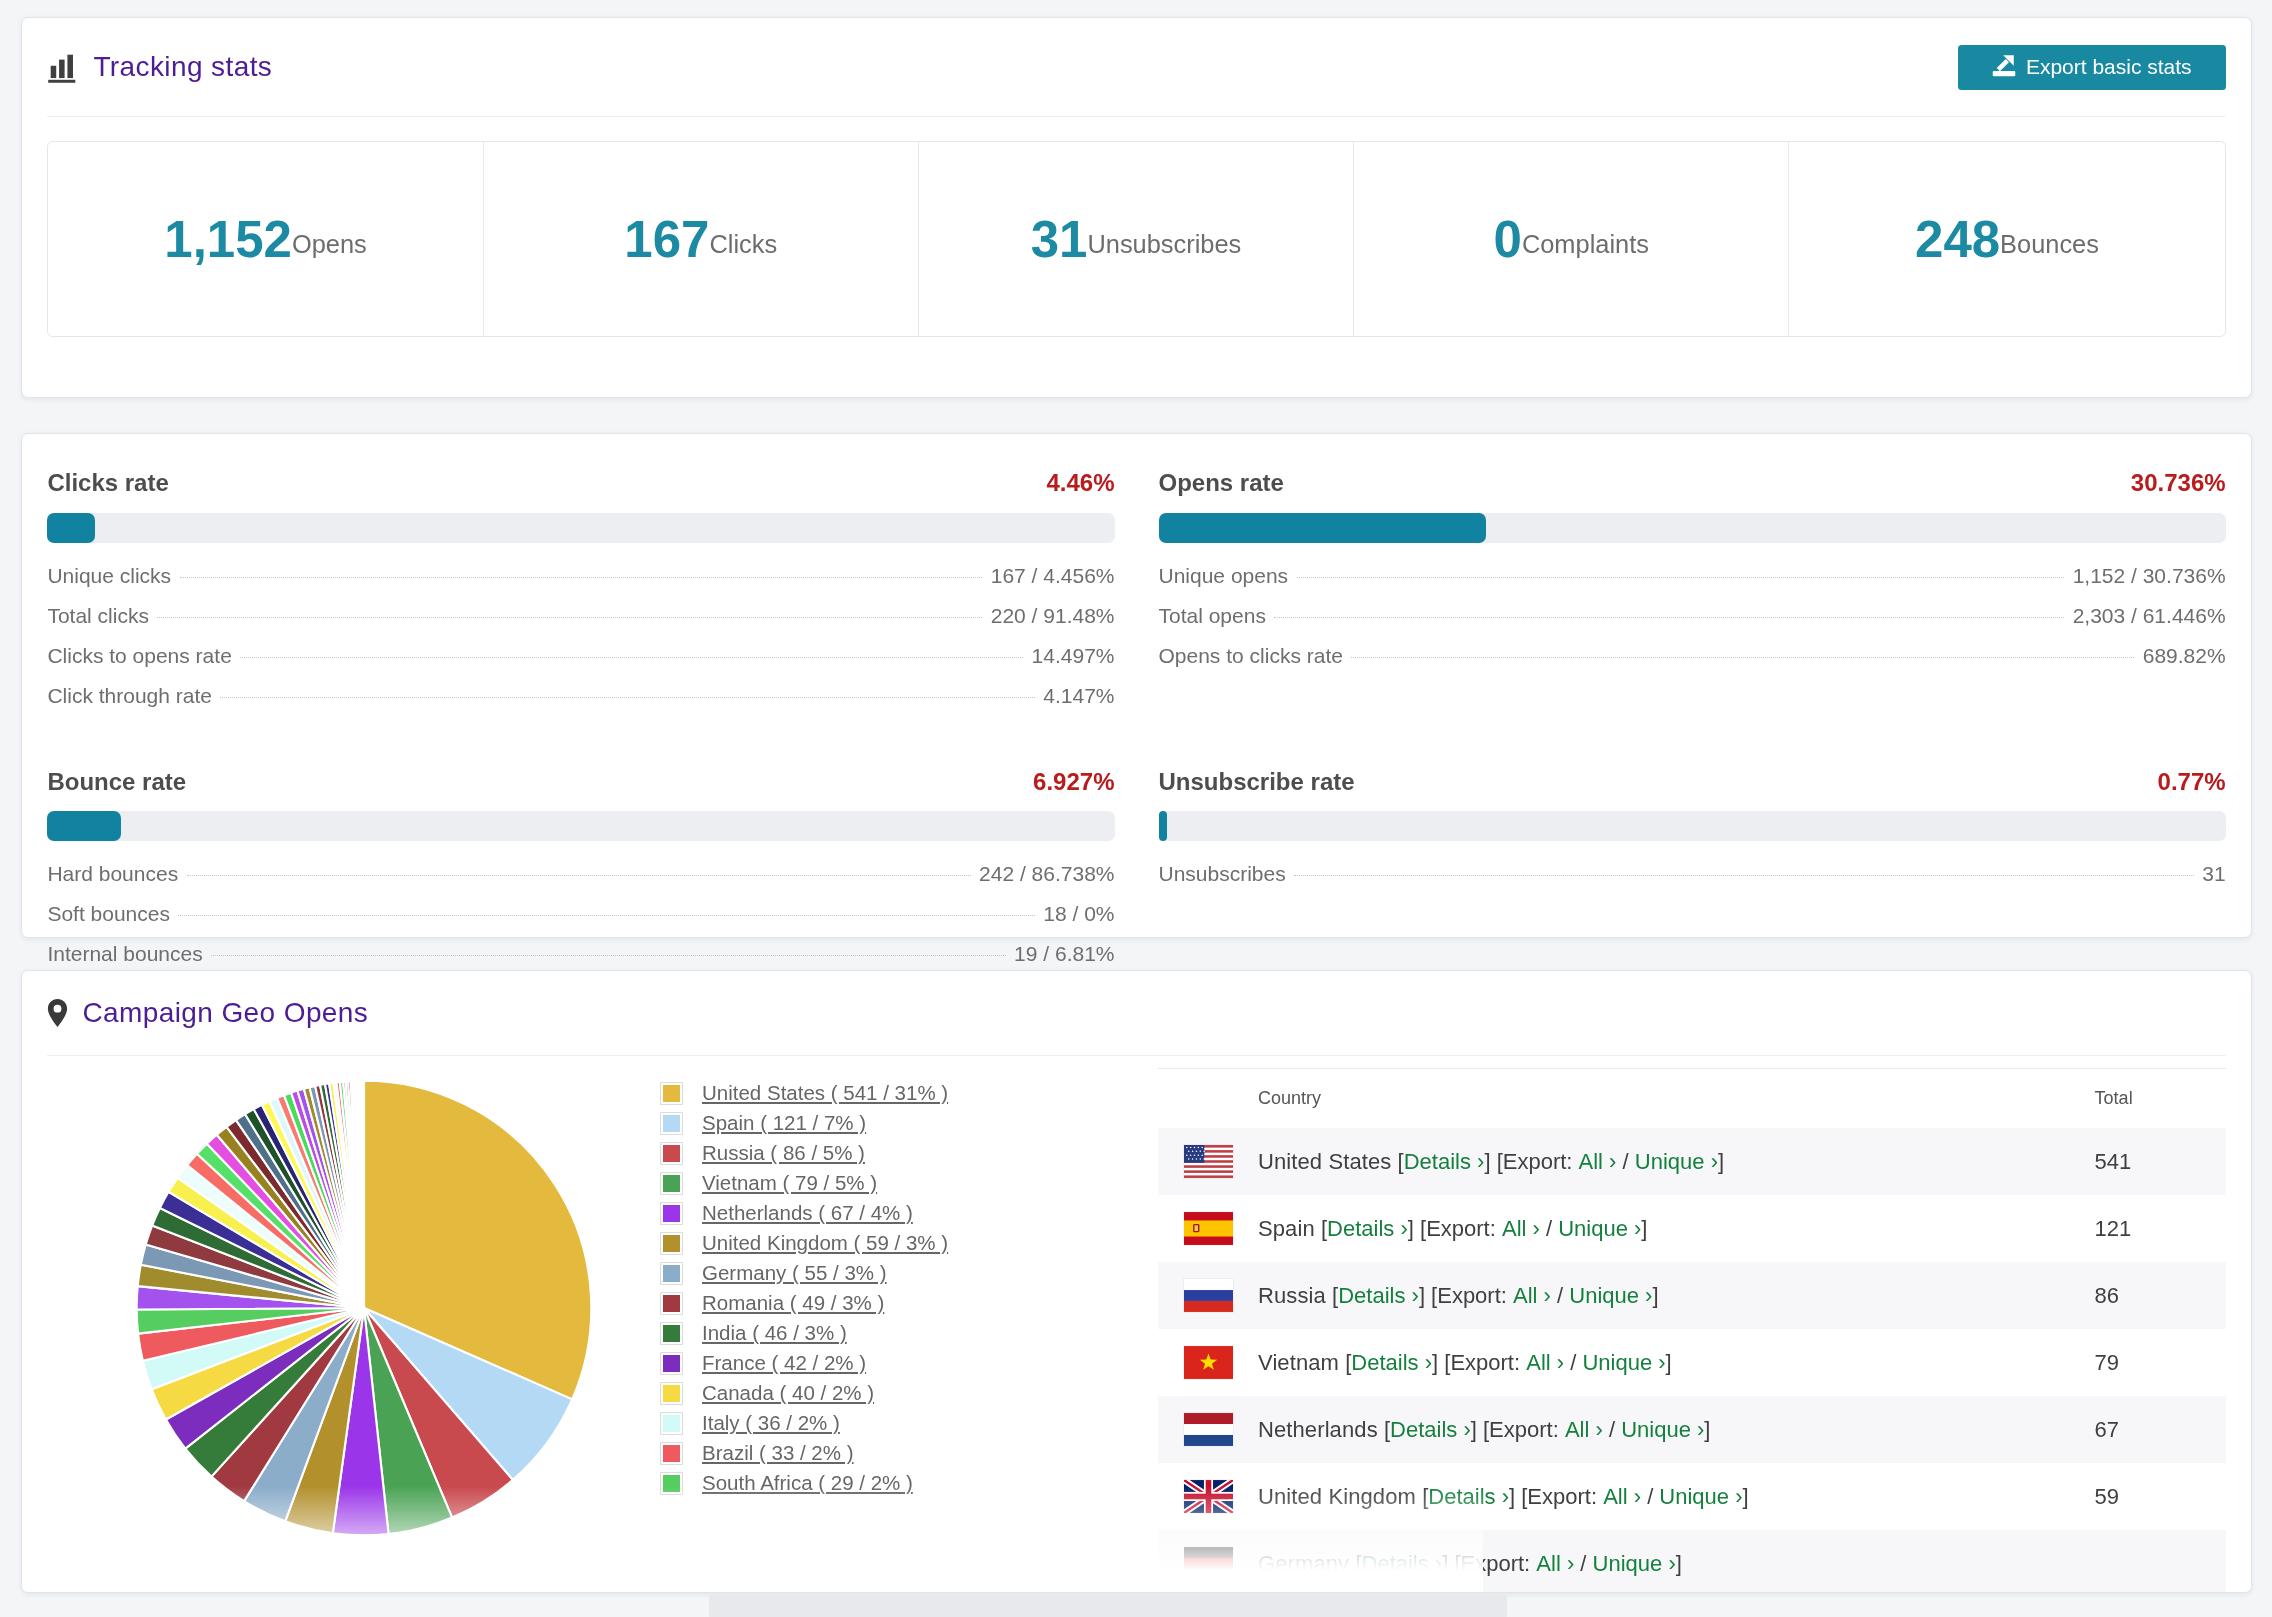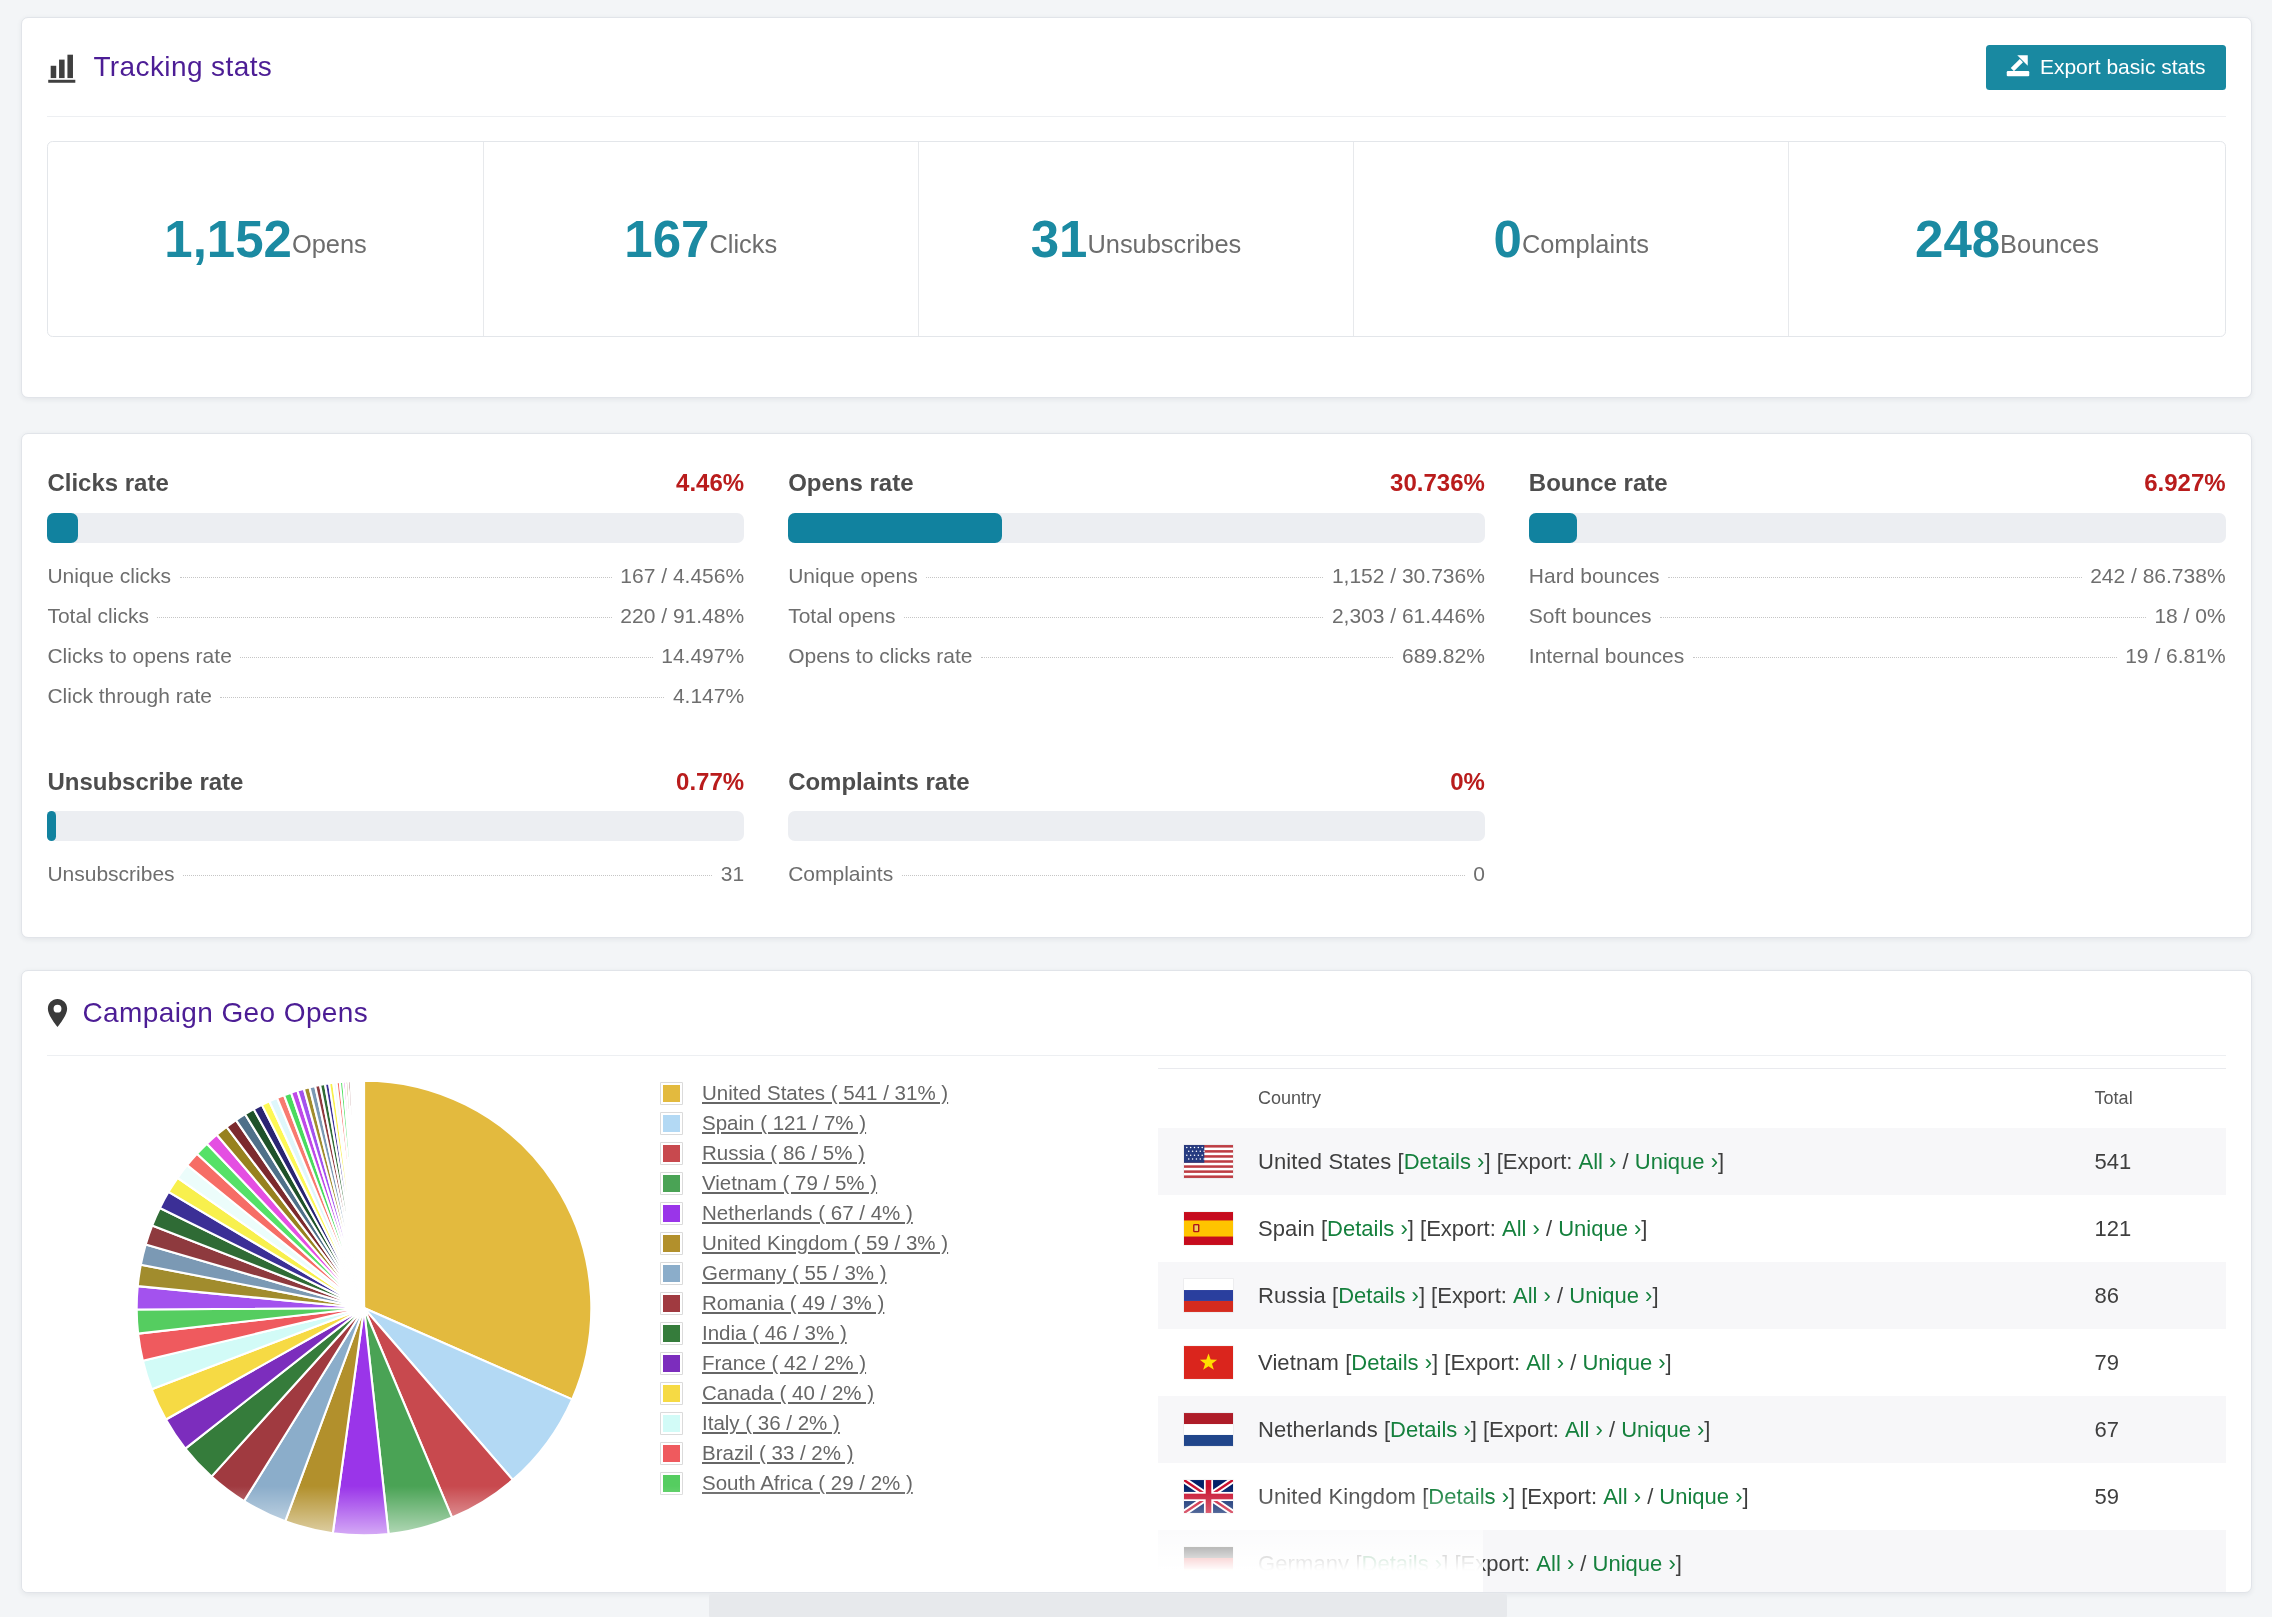--- a/index.html
+++ b/index.html
@@ -27,21 +27,21 @@
     display: flex; align-items: center;
     border-bottom: 1.4px solid #edeff2;
     position: relative;
   }
   #card-geo .card-header { height: 85px; }
   .card-title { font-size: 28px; font-weight: 500; color: #4c1d95; margin-left: 14px; letter-spacing: 0.4px; }
   .hdr-icon { flex: none; display: flex; align-items: center; }
 
   .export-btn {
     margin-left: auto;
-    height: 45px; padding: 0 20px;
+    height: 45px; padding: 0 34px;
     background: #1989a1; color: #fff;
     border: none; border-radius: 3.5px;
     font-family: "Liberation Sans", sans-serif;
     font-size: 21px;
     display: flex; align-items: center; gap: 10px;
     cursor: pointer;
   }
 
   
   .stat-boxes {
@@ -52,21 +52,21 @@
     background: #fff;
   }
   .stat-box { display: flex; align-items: center; justify-content: center; border-right: 0.7px solid #e7e9ec; }
   .stat-box:last-child { border-right: none; }
   .stat-value { font-size: 51px; font-weight: 700; color: #1b8aa2; }
   .stat-label { font-size: 25.4px; color: #6d6d6d; margin-top: 10px; }
 
   
   .rates-grid {
     padding: 35px 25.4px 0;
-    display: grid; grid-template-columns: repeat(3, 1fr);
+    display: grid; grid-template-columns: repeat(2, 1fr);
     column-gap: 41px; row-gap: 31px; gap: 44px;
   }
   .rate-head { display: flex; justify-content: space-between; align-items: baseline; }
   .rate-title { font-size: 24px; font-weight: 700; color: #4d4d4d; }
   .rate-value { font-size: 24px; font-weight: 700; color: #b91c1c; }
   .rate-bar { margin-top: 15.5px; height: 30px; background: #eceef2; border-radius: 7px; position: relative; }
   .rate-fill { position: absolute; left: 0; top: 0; bottom: 0; background: #11829f; border-radius: 7px; }
   .rate-rows { margin-top: 21px; }
   .rate-row { display: flex; align-items: baseline; height: 40px; font-size: 21px; color: #6e6e6e; }
   .rate-row .leader { flex: 1; border-bottom: 1.4px dotted #c6c6c6; margin: 0 8.5px; transform: translateY(-5px); }

